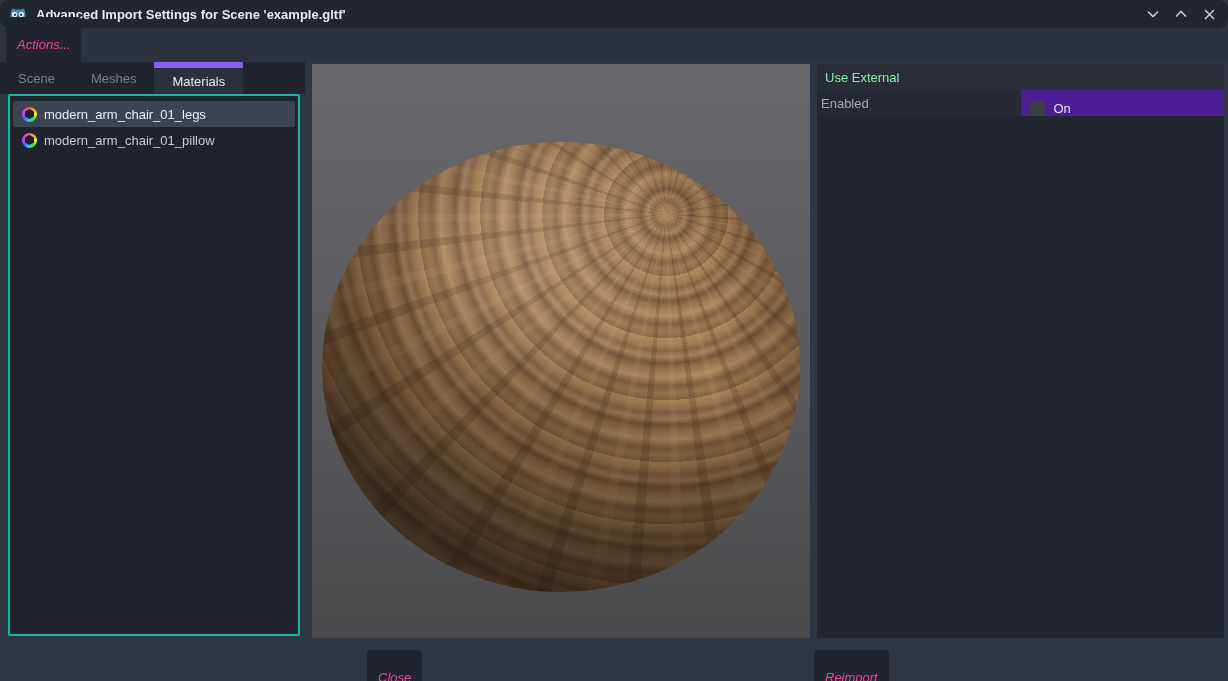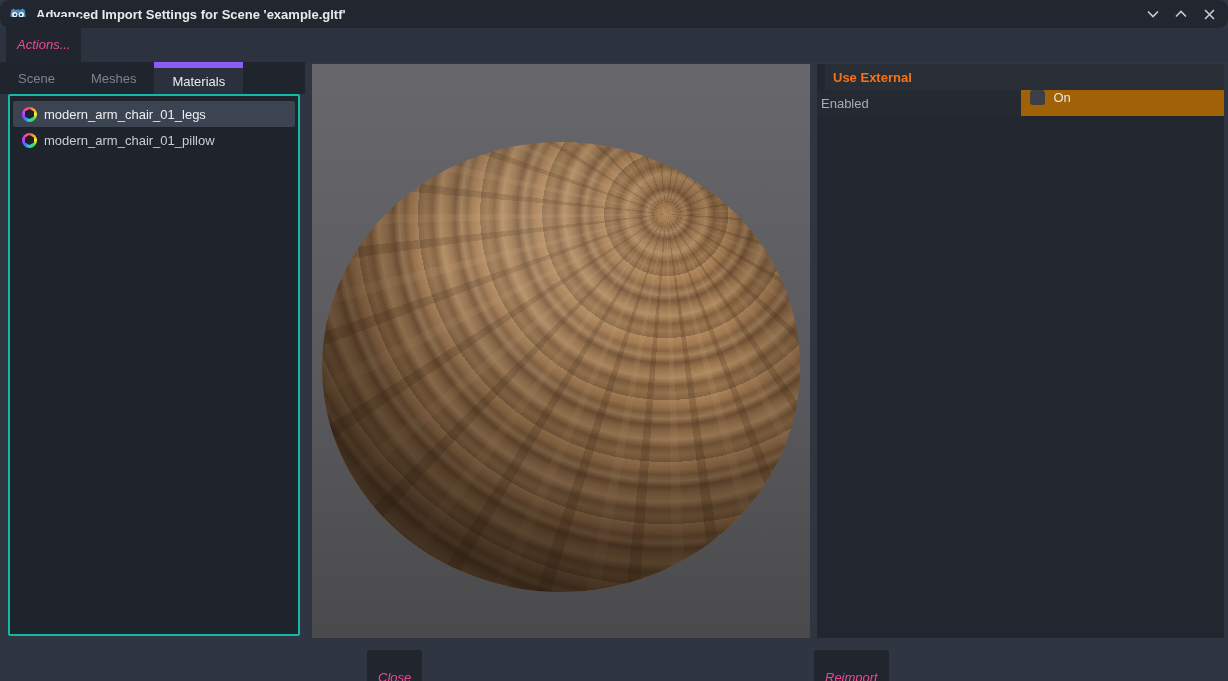--- a/index.html
+++ b/index.html
@@ -99,29 +99,29 @@
       linear-gradient(205deg, rgba(0,0,0,0) 42%, rgba(18,11,6,0.55) 82%);
   }
 
   
   .inspector {
     position:absolute; left:817px; top:64px; width:407px; height:574px;
     background:#22262e;
   }
   .section-header {
     height:26px; background:#282d36; display:flex; align-items:center;
-    font-weight:bold; color:#f97316; padding-left:8px;margin-left:8px;
+    font-weight:normal; color:#86efac; padding-left:8px;
   }
   .prop-row { height:26px; display:flex; }
   .prop-label {
     width:50%; background:#252932; display:flex; align-items:center;
     color:#a6abb4; padding-left:4px;
   }
   .prop-value {
-    width:50%; background:#a16207; display:flex; align-items:flex-start;
+    width:50%; background:#4c1d95; display:flex; align-items:flex-end;
   }
   .checkbox {
     width:15px; height:15px; background:#3b4047; border-radius:3px;
     margin-left:9px; flex:0 0 auto; cursor:default;
   }
   .checkbox-label { margin-left:9px; color:#e4e6e9; }
 
   
   .footer-btn { position:absolute; top:650px; }
   .close-btn { left:367px; }

